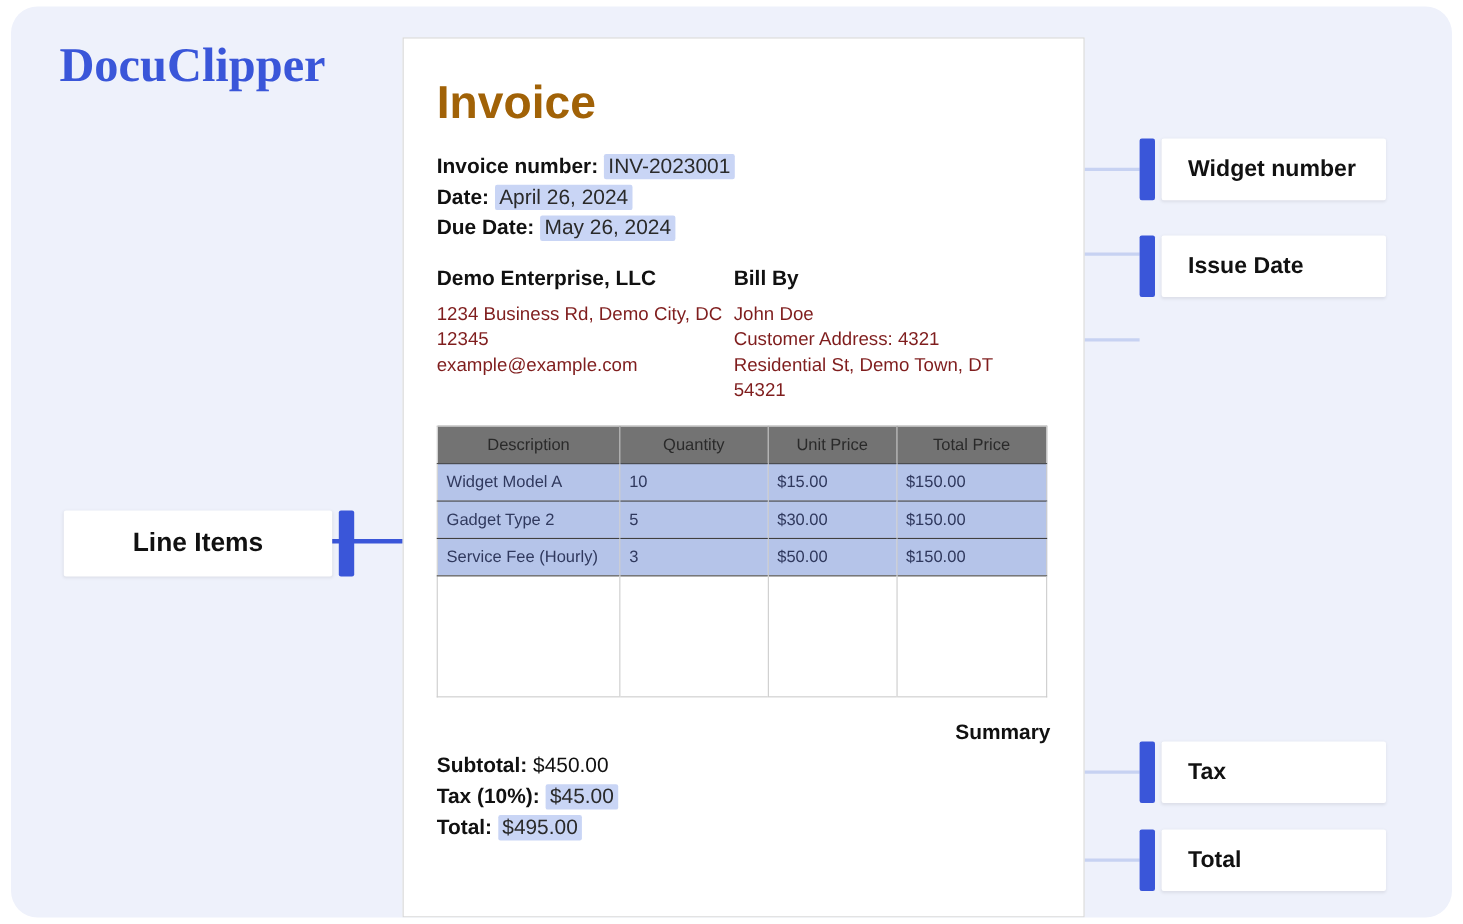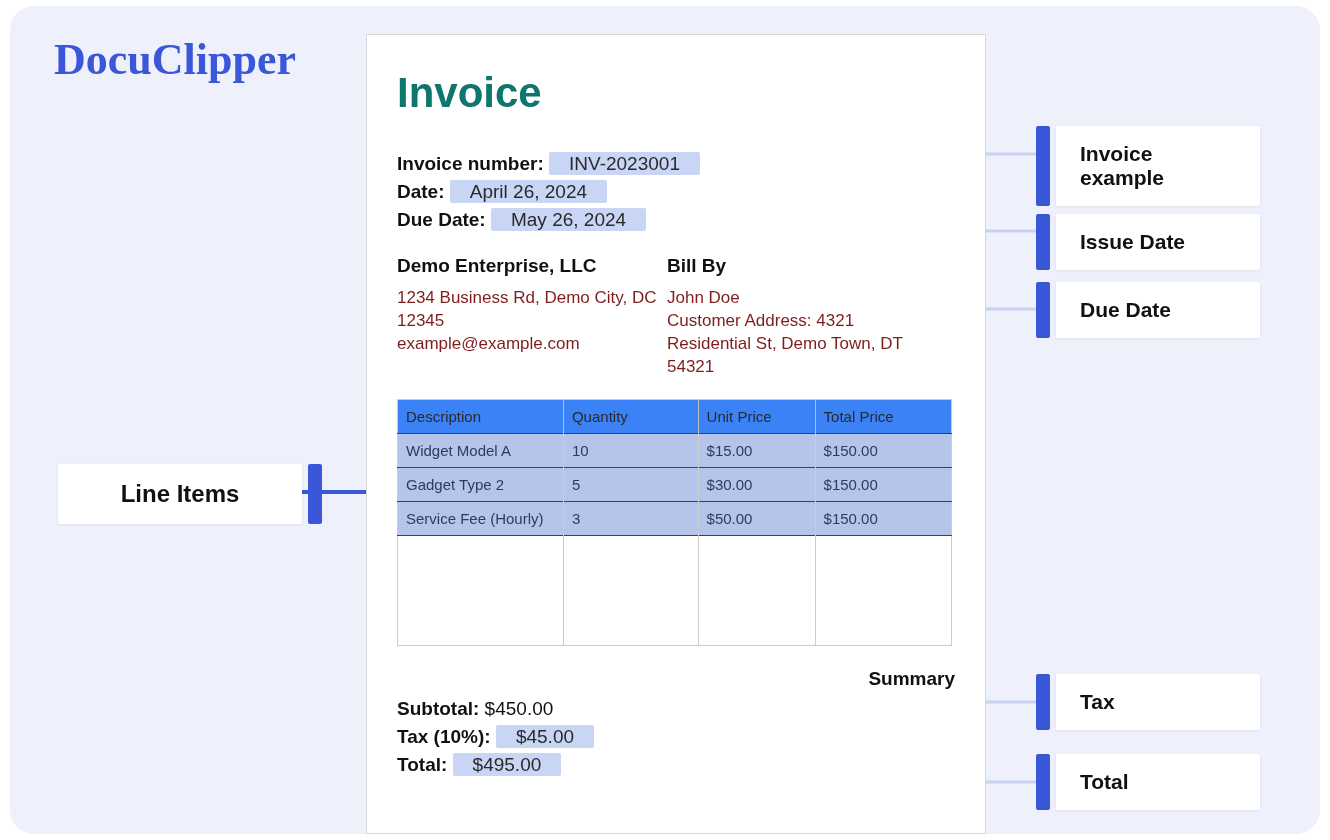--- a/index.html
+++ b/index.html
@@ -32,32 +32,32 @@
     position: absolute;
     left: 356px; top: 28px;
     width: 620px; height: 800px;
     background: #fff;
     border: 1px solid #d7d7d7;
     padding: 34px 30px 20px 30px;
   }
   .doc h1 {
     font-size: 42px;
     font-weight: 900;
-    color: #0f766e;
-    margin-bottom: 36px;
+    color: #a16207;
+    margin-bottom: 24px;
   }
   .meta-line {
     font-size: 19px;
     color: #111;
     margin-bottom: 6px;
   }
   .meta-line .label { font-weight: 700; }
   .hl {
     background: #c9d5f5;
-    padding: 1px 20px;
+    padding: 1px 4px;
     border-radius: 2px;
     color: #2a2a2a;
   }
   .parties {
     display: flex;
     margin-top: 24px;
     margin-bottom: 20px;
   }
   .party { flex: 1; max-width: 270px; }
   .party .company {
@@ -72,22 +72,22 @@
     line-height: 1.35;
   }
   
   .items-table {
     width: 555px;
     border: 1px solid #ccc;
     border-collapse: collapse;
     font-size: 15px;
   }
   .items-table th {
-    background: #3b82f6;
-    text-align: left;
+    background: #737373;
+    text-align: center;
     font-weight: 400;
     color: #2a2a2a;
     padding: 8px 8px;
     border-right: 1px solid #bbb;
   }
   .items-table td {
     padding: 8px 8px;
     border-right: 1px solid #ccc;
     border-top: 1px solid #404040;
     color: #30395e;
@@ -258,29 +258,25 @@
       </div>
       <div class="sline">
         <span class="label">Total:</span>
         <span class="hl">$495.00</span>
       </div>
     </div>
   </div>
 
   <div class="pill right" style="top:120px">
     <div class="bar"></div>
-    <span>Invoice example</span>
+    <span>Widget number</span>
   </div>
   <div class="pill right" style="top:208px">
     <div class="bar"></div>
     <span>Issue Date</span>
-  </div>
-  <div class="pill right" style="top:276px">
-    <div class="bar"></div>
-    <span>Due Date</span>
   </div>
   <div class="pill right" style="top:668px">
     <div class="bar"></div>
     <span>Tax</span>
   </div>
   <div class="pill right" style="top:748px">
     <div class="bar"></div>
     <span>Total</span>
   </div>
 

